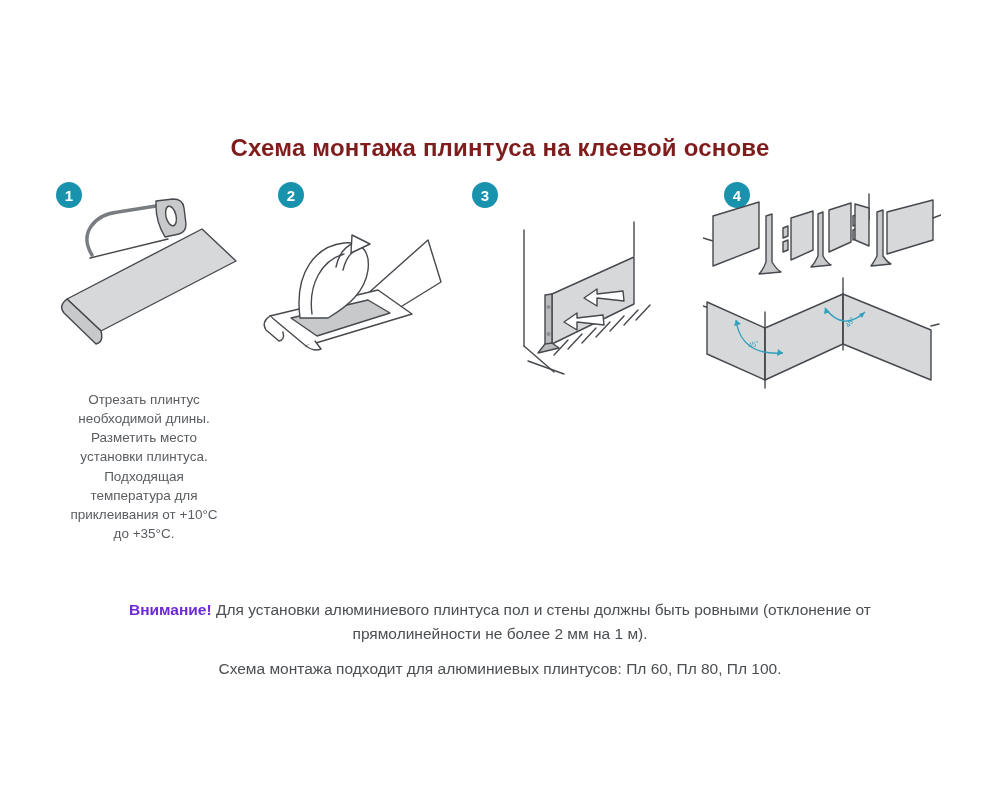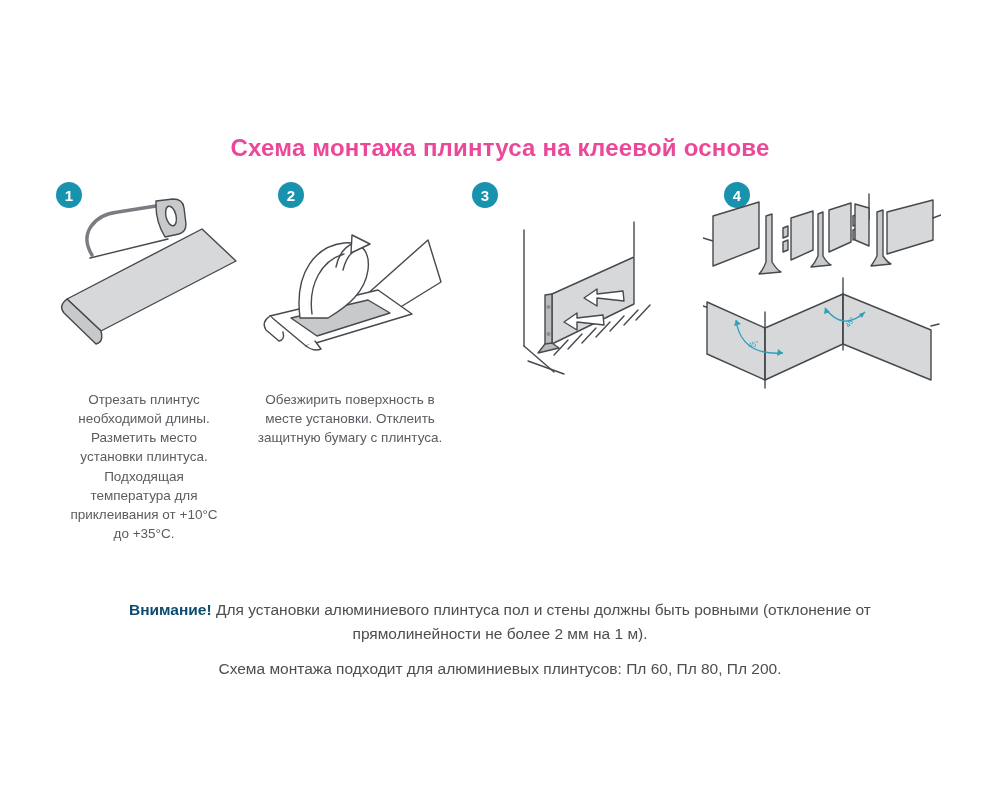--- a/index.html
+++ b/index.html
@@ -3,21 +3,21 @@
 <meta charset="utf-8">
 <style>
   html,body{margin:0;padding:0;}
   body{
     width:1000px;height:800px;background:#ffffff;
     font-family:"Liberation Sans","DejaVu Sans",sans-serif;
     position:relative;overflow:hidden;color:#55585c;
   }
   .page-title{
     position:absolute;top:118px;left:0;width:1000px;
-    text-align:center;font-size:24px;font-weight:bold;color:#ec4899;
+    text-align:center;font-size:24px;font-weight:bold;color:#7f1d1d;
     letter-spacing:.2px;
   }
   .steps{position:absolute;top:176px;left:0;width:1000px;height:400px;}
   .step{position:absolute;top:0;height:360px;}
   .step.s1{left:48px;width:196px;}
   .step.s2{left:252px;width:200px;}
   .step.s3{left:458px;width:224px;}
   .step.s4{left:698px;width:248px;}
   .num-badge{
     position:absolute;top:6px;width:26px;height:26px;border-radius:50%;
@@ -35,21 +35,21 @@
     text-align:center;font-size:13.5px;line-height:1.42;color:#595d61;
   }
   .s1 .step-text{width:158px;}
   .s2 .step-text{width:192px;}
   .s3 .step-text{width:212px;}
   .s4 .step-text{width:222px;}
   .note{
     position:absolute;top:582px;left:75px;width:850px;
     text-align:center;font-size:15.5px;line-height:1.55;color:#4b4f52;
   }
-  .note b{color:#0c4a6e;}
+  .note b{color:#6d28d9;}
   .footer-line{
     position:absolute;top:644px;left:75px;width:850px;
     text-align:center;font-size:15.5px;color:#4b4f52;
   }
   svg{display:block;}
   .ln{stroke:#46494d;stroke-width:1.4;stroke-linejoin:round;stroke-linecap:round;}
   .fillg{fill:#d6d8da;}
   .fillg2{fill:#c7c9cb;}
   .fillw{fill:#ffffff;}
   .nofill{fill:none;}
@@ -100,21 +100,20 @@
         <path class="ln fillw" d="M48,152 Q56,158 63,155 L57,147"></path>
 
         <path class="ln fillw" d="M42,124 C36,78 58,52 86,49 C106,47 112,60 110,76 C107,98 90,112 70,124 Z" stroke-width="1.5"></path>
         <path class="ln nofill" d="M54,120 C50,90 64,66 86,60" stroke-width="1"></path>
 
         <path class="ln nofill" d="M78,73 Q82,54 96,49" stroke-width="1.3"></path>
         <path class="ln nofill" d="M85,76 Q89,60 99,55" stroke-width="1.3"></path>
         <polygon class="ln fillw" points="94,41 112,50 93,59" stroke-width="1.3"></polygon>
       </svg>
     </div>
-    <p class="step-text">Обезжирить поверхность в месте установки. Отклеить защитную бумагу с плинтуса.</p>
   </div>
 
   <div class="step s3">
     <div class="num-badge">3</div>
     <div class="illus">
       <svg width="188" height="188" viewBox="0 0 188 188">
 
         <line class="ln" x1="48" y1="36" x2="48" y2="152"></line>
         <line class="ln" x1="48" y1="152" x2="78" y2="178"></line>
         <line class="ln" x1="158" y1="28" x2="158" y2="62"></line>
@@ -178,13 +177,13 @@
         <polygon class="tealf" points="122,118 121,124 127,122"></polygon>
         <polygon class="tealf" points="162,122 156,124 159,128"></polygon>
         <text class="angle-label" x="146" y="138" transform="rotate(-55 146 138)">45°</text>
       </svg>
     </div>
   </div>
 </div>
 
 <p class="note"><b>Внимание!</b><span> Для установки алюминиевого плинтуса пол и стены должны быть ровными (отклонение от прямолинейности не более 2 мм на 1 м).</span></p>
 
-<p class="footer-line">Схема монтажа подходит для алюминиевых плинтусов: Пл 60, Пл 80, Пл 200.</p>
+<p class="footer-line">Схема монтажа подходит для алюминиевых плинтусов: Пл 60, Пл 80, Пл 100.</p>
 
 </body></html>

